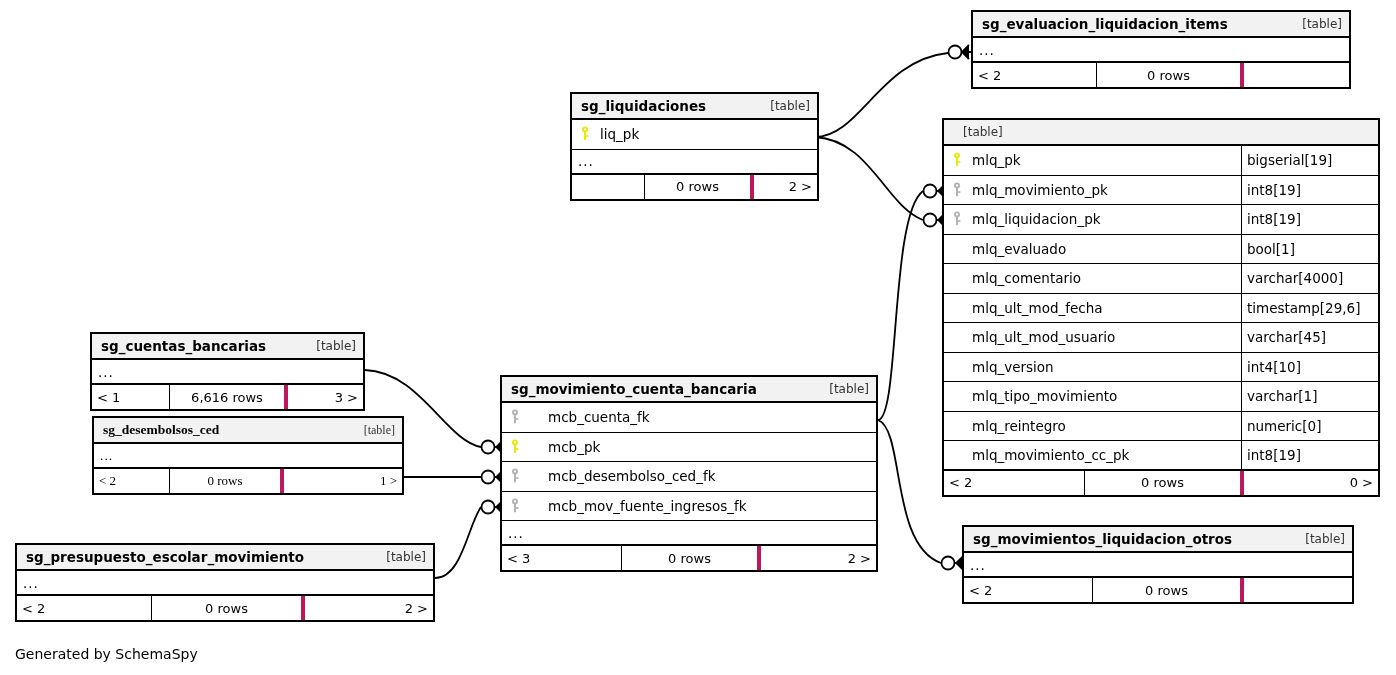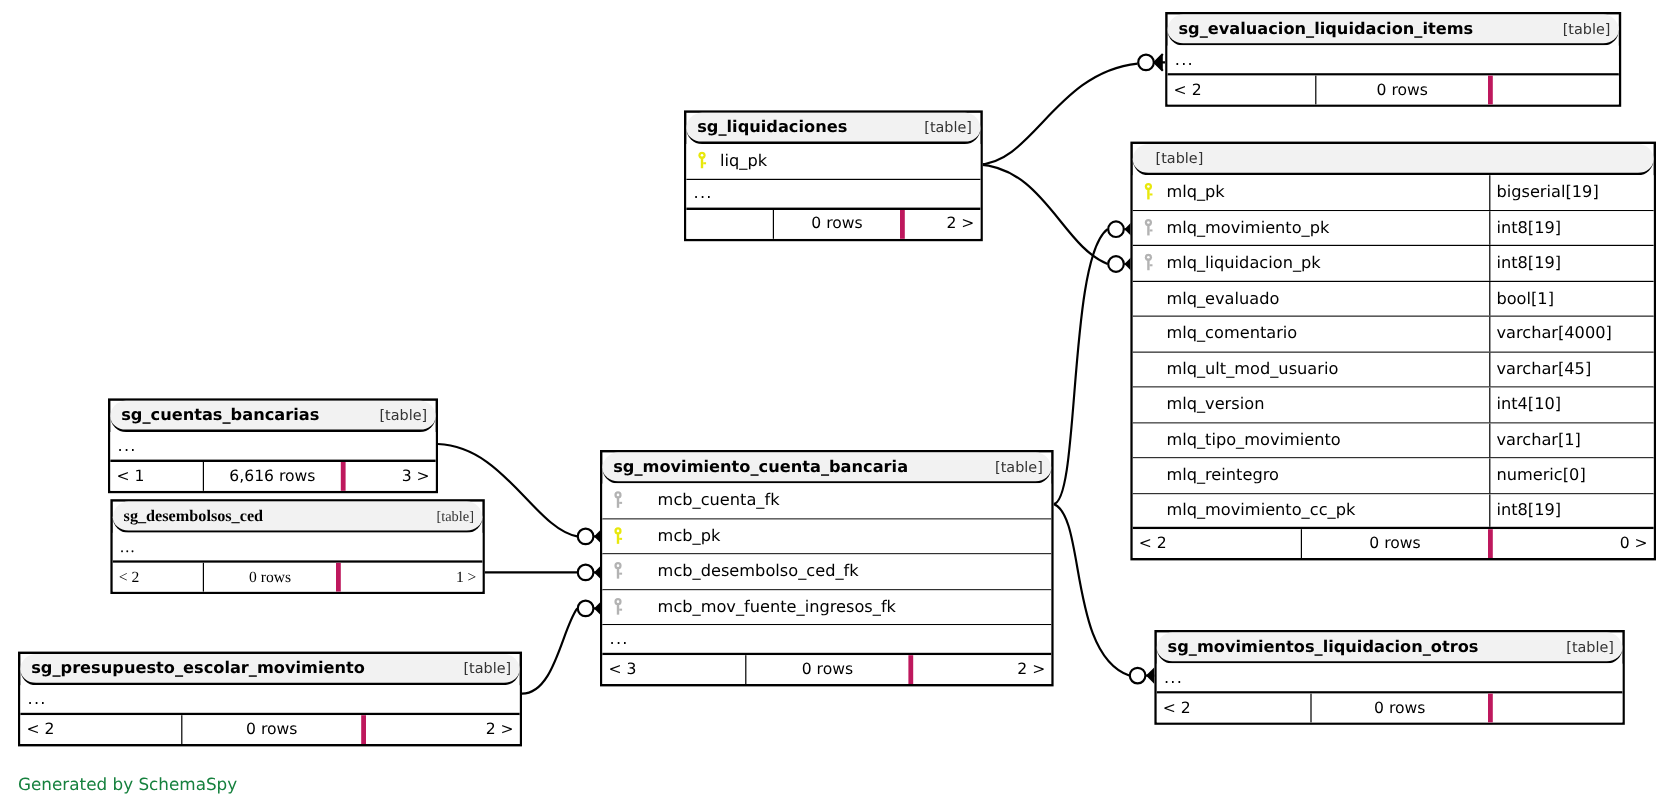--- a/index.html
+++ b/index.html
@@ -31,21 +31,20 @@
     z-index: 2;
   }
   .thead {
     display: flex;
     align-items: center;
     background: #f2f2f2;
     border-bottom: 2px solid #000000;
     box-sizing: border-box;
     height: 26px;
     padding: 0 7px 0 9px;
-    border-radius: 13px;
   }
   .tname {
     font-weight: bold;
     font-size: 13.5px;
     color: #000000;
     white-space: nowrap;
     flex: 1 1 auto;
   }
   .ttag {
     font-size: 12px;
@@ -124,21 +123,21 @@
   .fleft { justify-content: flex-start; padding-left: 5px; }
   .fmid {
     justify-content: center;
     border-left: 1px solid #000000;
     border-right: 4px solid #be185d;
   }
   .fright { justify-content: flex-end; padding-right: 5px; }
   .caption {
     position: absolute;
     font-size: 14px;
-    color: #15803d;
+    color: #000000;
     white-space: nowrap;
     z-index: 2;
   }
 </style>
 </head>
 <body>
 
 <div id="canvas">
 
   <svg id="wires" viewBox="0 0 1396 675" width="1396" height="675">
@@ -298,20 +297,28 @@
             <span class="keyslot"></span>
             <span class="gap" style="width:8px"></span>
             <span>mlq_comentario</span>
           </div>
           <div class="ctype" style="width:137px">varchar[4000]</div>
         </div>
         <div class="row">
           <div class="cname">
             <span class="keyslot"></span>
             <span class="gap" style="width:8px"></span>
+            <span>mlq_ult_mod_fecha</span>
+          </div>
+          <div class="ctype" style="width:137px">timestamp[29,6]</div>
+        </div>
+        <div class="row">
+          <div class="cname">
+            <span class="keyslot"></span>
+            <span class="gap" style="width:8px"></span>
             <span>mlq_ult_mod_usuario</span>
           </div>
           <div class="ctype" style="width:137px">varchar[45]</div>
         </div>
         <div class="row">
           <div class="cname">
             <span class="keyslot"></span>
             <span class="gap" style="width:8px"></span>
             <span>mlq_version</span>
           </div>

